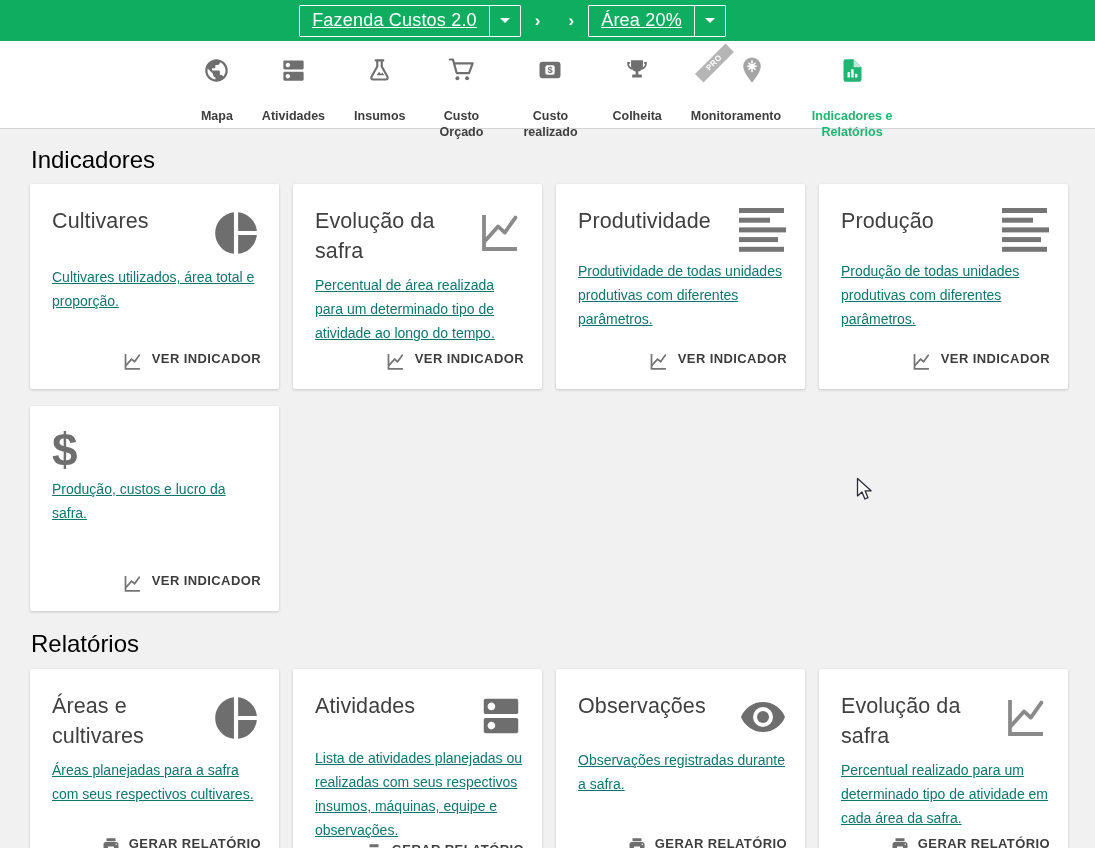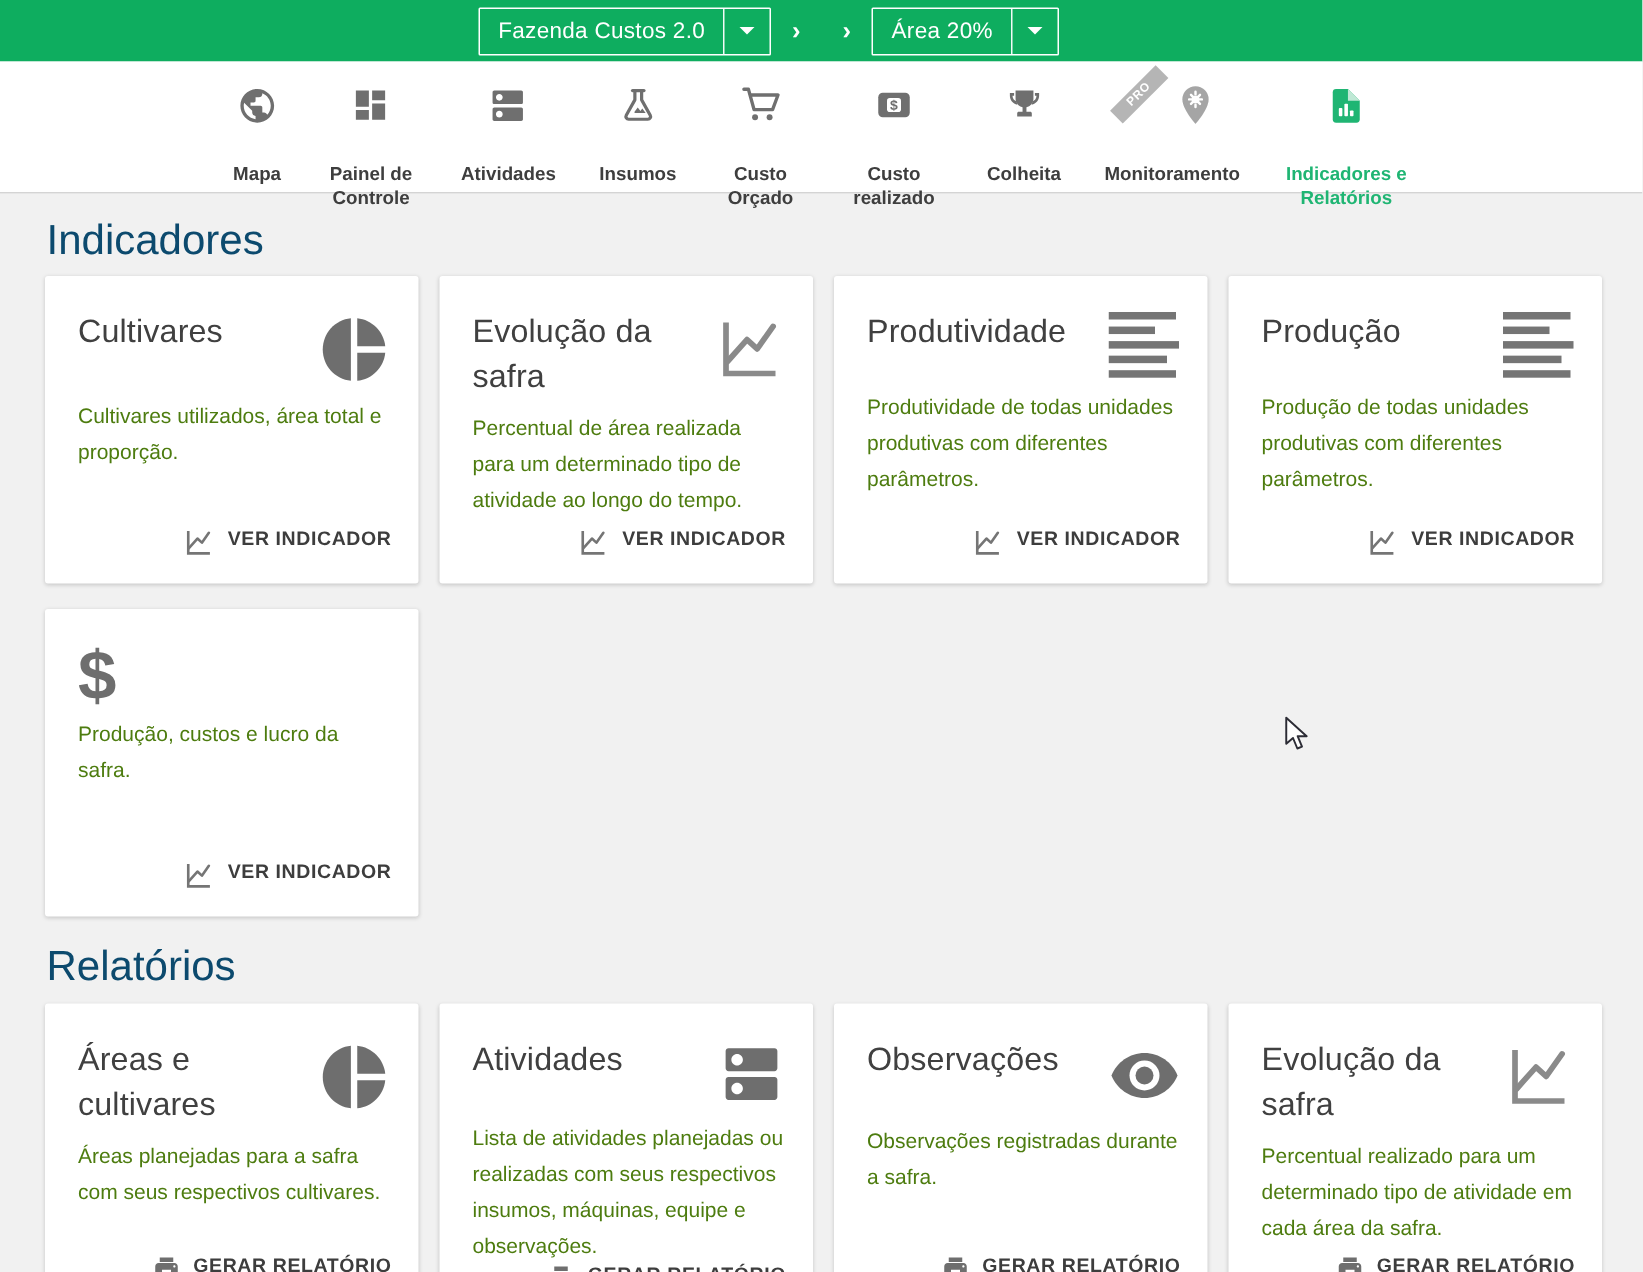--- a/index.html
+++ b/index.html
@@ -9,21 +9,21 @@
     background:#f1f1f1;
   }
   
   .topbar{
     height:41px;background:#0ead5f;display:flex;align-items:center;justify-content:center;
   }
   .crumbs{display:flex;align-items:center;margin-right:70px;}
   .chip{display:flex;align-items:stretch;height:30px;cursor:pointer;border-radius:1px;}
   .chip.outlined{border:1.6px solid #fff;color:#fff;background:transparent;}
   .chip.filled{background:#eaf5ee;color:#1ea860;}
-  .chip-label{display:flex;align-items:center;padding:0 12px;font-size:15px;letter-spacing:.2px;white-space:nowrap;}
+  .chip-label{display:flex;align-items:center;padding:0 12px;font-size:18px;letter-spacing:.2px;white-space:nowrap;text-decoration:underline;}
   .chip-caret{display:flex;align-items:center;justify-content:center;width:30px;}
   .chip.outlined .chip-caret{border-left:1.6px solid rgba(255,255,255,.95);}
   .chip.filled .chip-caret{border-left:1.2px solid rgba(30,168,96,.55);}
   .caret{width:0;height:0;border-left:5px solid transparent;border-right:5px solid transparent;border-top:5.5px solid currentColor;}
   .crumb-sep{color:#fff;font-size:17px;font-weight:bold;margin:0 14px;line-height:1;}
   
   .navbar{
     height:88px;background:#fff;border-bottom:1px solid #d4d4d4;
     display:flex;justify-content:center;align-items:flex-start;gap:29px;padding-top:11px;box-sizing:border-box;
   }
@@ -33,33 +33,33 @@
   .nav-item.active .nav-label{color:#1fb573;}
   .lw62{width:62px}.lw54{width:54px}.lw66{width:66px}.lw84{width:84px}
   .mon{position:relative;width:62px;justify-content:flex-end;}
   .pro-ribbon{
     position:absolute;left:-12px;top:5px;transform:rotate(-45deg);
     background:#b5b5b5;color:#fff;font-size:8px;font-weight:bold;letter-spacing:.5px;
     padding:2px 12px;line-height:1;
   }
   
   .content{padding:16px 26px 0 30px;}
-  .section-heading{font-size:28px;line-height:30px;font-weight:400;color:#0c4a6e;margin:0 0 9px 1px;}
+  .section-heading{font-size:24px;line-height:30px;font-weight:400;color:#000000;margin:0 0 9px 1px;}
   .section-heading.second{margin:18px 0 10px 1px;}
   .cards{display:grid;grid-template-columns:repeat(4,249px);column-gap:14px;row-gap:17px;align-items:start;}
   .card{
     box-sizing:border-box;height:205px;background:#fff;border-radius:2px;
     box-shadow:0 1px 3px rgba(0,0,0,.18);
     padding:22px 18px 14px 22px;display:flex;flex-direction:column;
   }
   .card > *{flex-shrink:0;}
   .card-head{display:flex;justify-content:space-between;align-items:flex-start;}
   .card-title{margin:0;font-size:21.5px;line-height:30px;font-weight:400;color:#404040;letter-spacing:.1px;flex:1;padding-right:6px;}
   .card-icon{display:flex;align-items:flex-start;justify-content:flex-end;margin-top:2px;}
-  .card-desc{margin:7px 0 0 0;font-size:14px;line-height:24px;color:#4d7c0f;}
+  .card-desc{margin:7px 0 0 0;font-size:14px;line-height:24px;color:#0f766e;text-decoration:underline;}
   .card-action{
     margin-top:auto;align-self:flex-end;display:flex;align-items:flex-start;gap:9px;
     background:none;border:none;padding:0;cursor:pointer;height:24px;
     font-family:inherit;font-size:13px;font-weight:bold;color:#3d3d3d;letter-spacing:.4px;white-space:nowrap;
   }
   .dollar-glyph{font-size:46px;line-height:40px;color:#6e6e6e;font-weight:600;}
   
   .mouse-cursor{position:absolute;left:856px;top:477px;pointer-events:none;}
 </style>
 </head>
@@ -85,28 +85,20 @@
 </header>
 
 <nav class="navbar">
   <div class="nav-item">
     <span class="nav-icon">
       <svg viewBox="0 0 24 24" width="27" height="27">
           <path fill="#6f6f6f" d="M12 2C6.48 2 2 6.48 2 12s4.48 10 10 10 10-4.48 10-10S17.52 2 12 2zm-1 17.93c-3.95-.49-7-3.85-7-7.93 0-.62.08-1.21.21-1.79L9 15v1c0 1.1.9 2 2 2v1.93zm6.9-2.54c-.26-.81-1-1.39-1.9-1.39h-1v-3c0-.55-.45-1-1-1H8v-2h2c.55 0 1-.45 1-1V7h2c1.1 0 2-.9 2-2v-.41c2.93 1.19 5 4.06 5 7.41 0 2.08-.8 3.97-2.1 5.39z"></path>
         </svg>
     </span>
     <span class="nav-label">Mapa</span>
-  </div>
-  <div class="nav-item">
-    <span class="nav-icon">
-      <svg viewBox="0 0 24 24" width="26" height="26">
-          <path fill="#6f6f6f" d="M3 13h8V3H3v10zm0 8h8v-6H3v6zm10 0h8V11h-8v10zm0-18v6h8V3h-8z"></path>
-        </svg>
-    </span>
-    <span class="nav-label lw62">Painel de Controle</span>
   </div>
   <div class="nav-item">
     <span class="nav-icon">
       <svg viewBox="0 0 24 24" width="27" height="27" fill="#6f6f6f">
           <path d="M20 3H4c-.55 0-1 .45-1 1v6c0 .55.45 1 1 1h16c.55 0 1-.45 1-1V4c0-.55-.45-1-1-1zM7 9c-1.1 0-2-.9-2-2s.9-2 2-2 2 .9 2 2-.9 2-2 2zm13 4H4c-.55 0-1 .45-1 1v6c0 .55.45 1 1 1h16c.55 0 1-.45 1-1v-6c0-.55-.45-1-1-1zM7 19c-1.1 0-2-.9-2-2s.9-2 2-2 2 .9 2 2-.9 2-2 2z"></path>
         </svg>
     </span>
     <span class="nav-label">Atividades</span>
   </div>
   <div class="nav-item">

